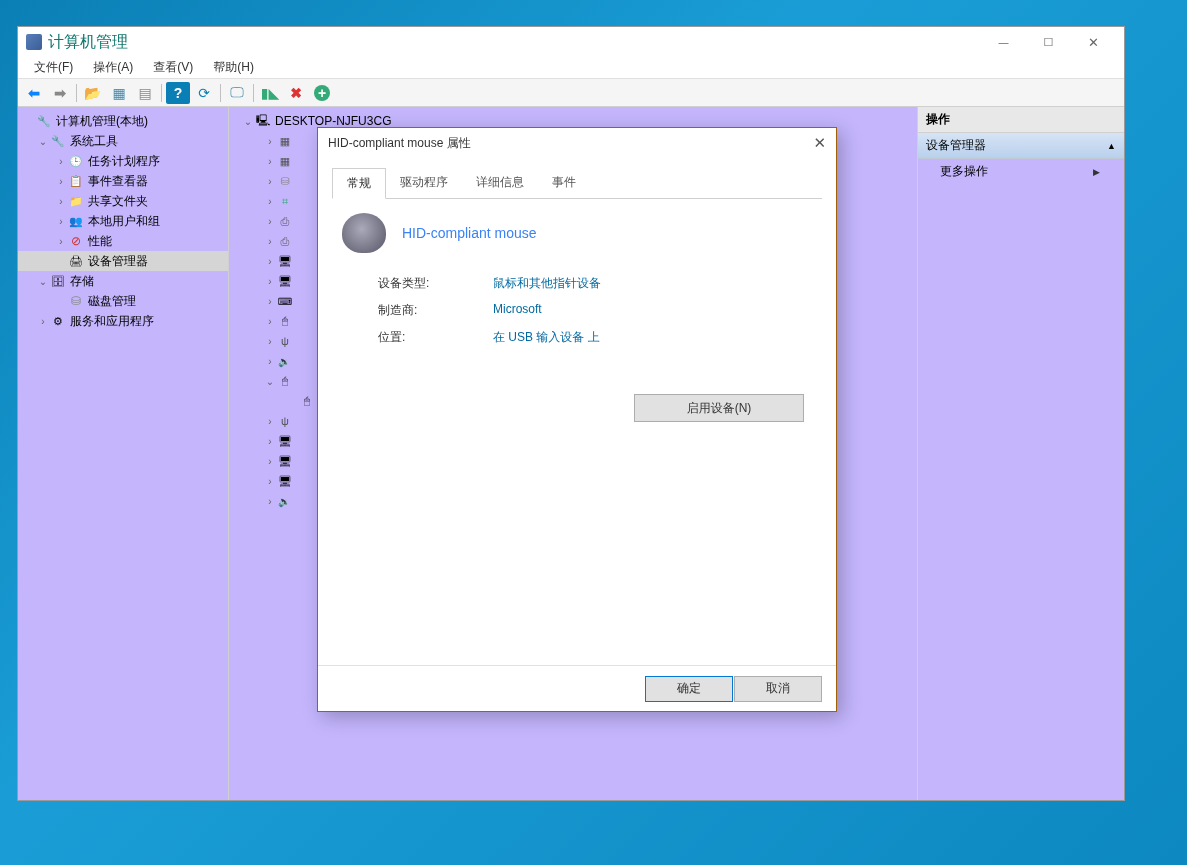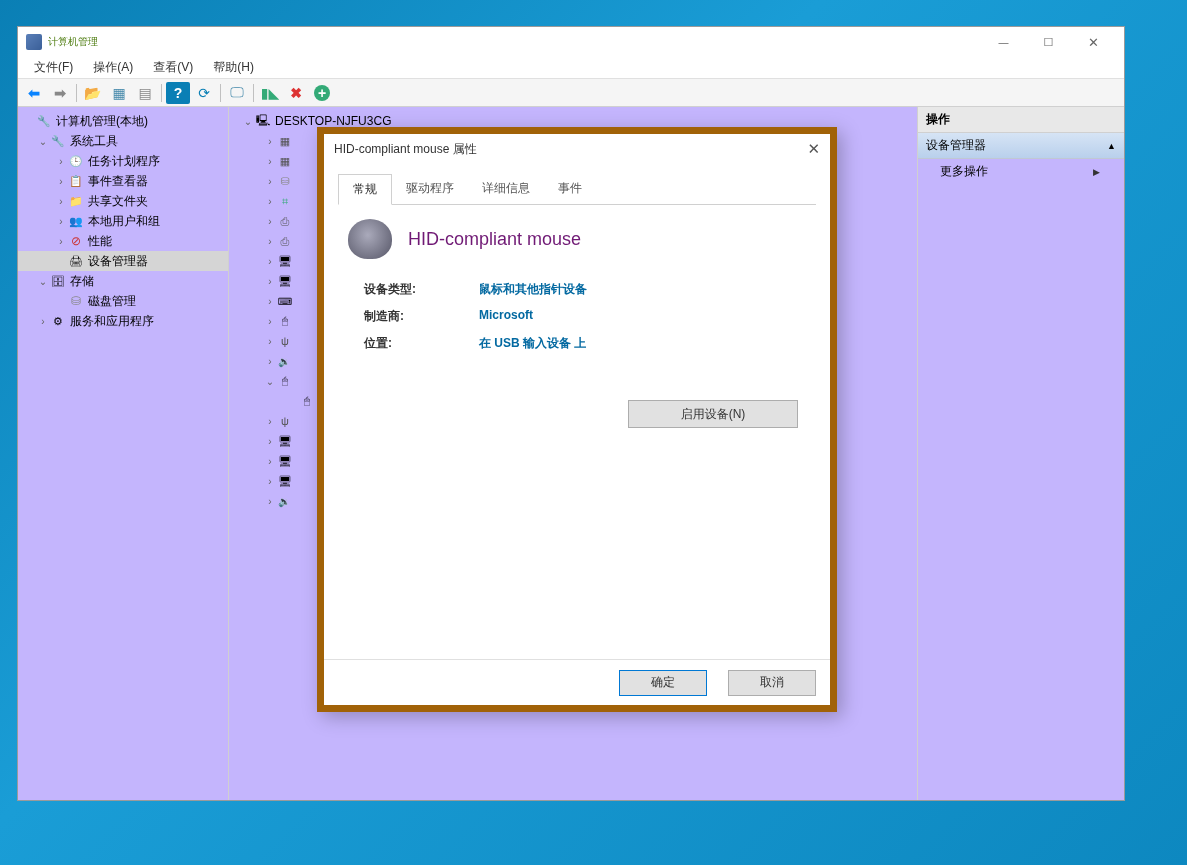--- a/index.html
+++ b/index.html
@@ -5,21 +5,21 @@
 * { box-sizing: border-box; margin: 0; padding: 0; font-family: "Microsoft YaHei", "Segoe UI", Tahoma, sans-serif; }
 body { background: linear-gradient(135deg, #0a7fb5 0%, #1a9dd6 40%, #0d88c0 100%); width: 1187px; height: 865px; overflow: hidden; position: relative; }
 
 .main-window {
   position: absolute; left: 17px; top: 26px; width: 1108px; height: 775px;
   background: #fff; border: 1px solid #9a9a9a;
   display: flex; flex-direction: column;
 }
 .titlebar { height: 30px; display: flex; align-items: center; padding: 0 8px; background: #fff; }
 .titlebar .app-icon { width: 16px; height: 16px; margin-right: 6px; background: linear-gradient(135deg,#5a7fb8 0%,#3a5f98 100%); border-radius: 2px; }
-.titlebar .title { font-size: 10px; color: #4d7c0f; flex: 1; }
+.titlebar .title { font-size: 16px; color: #0f766e; flex: 1; }
 .win-controls { display: flex; }
 .win-controls .btn { width: 45px; height: 28px; display: flex; align-items: center; justify-content: center; color: #666; font-size: 14px; cursor: default; }
 .win-controls .btn.close::before { content: "✕"; font-size: 13px; }
 .win-controls .btn.max::before { content: "☐"; font-size: 11px; }
 .win-controls .btn.min::before { content: "—"; font-size: 10px; }
 
 .menubar { height: 22px; display: flex; align-items: center; padding: 0 6px; font-size: 12px; color: #333; border-bottom: 1px solid #e0e0e0; }
 .menubar .menu-item { padding: 2px 10px; cursor: default; }
 
 .toolbar { height: 28px; display: flex; align-items: center; padding: 0 4px; gap: 2px; border-bottom: 1px solid #d0d0d0; background: #f5f5f5; }
@@ -48,45 +48,45 @@
 
 .right-panel { width: 206px; font-size: 12px; display: flex; flex-direction: column; }
 .right-panel .header { background: #e8e8e8; padding: 4px 8px; font-weight: bold; border-bottom: 1px solid #d0d0d0; }
 .right-panel .section { background: linear-gradient(#d6e4f5,#b9d0ec); padding: 4px 8px; border-bottom: 1px solid #c0c8d4; display: flex; align-items: center; justify-content: space-between; }
 .right-panel .section .tri { font-size: 9px; }
 .right-panel .action { padding: 4px 24px 4px 22px; display: flex; align-items: center; justify-content: space-between; cursor: default; }
 .right-panel .action .tri { font-size: 9px; color: #333; }
 
 .dialog {
   position: absolute; left: 317px; top: 127px; width: 520px; height: 585px;
-  background: #fff; border: 7px solid #a16207; box-shadow: 5px 5px 18px rgba(0,0,0,0.25);
+  background: #fff; border: 1px solid #a16207; box-shadow: 5px 5px 18px rgba(0,0,0,0.25);
   display: flex; flex-direction: column; font-size: 12px;
 }
 .dlg-titlebar { height: 30px; display: flex; align-items: center; padding: 0 10px; background: #fff; }
 .dlg-titlebar .title { flex: 1; color: #333; font-size: 12px; }
 .dlg-titlebar .close { width: 30px; text-align: right; color: #555; font-size: 15px; cursor: default; }
 .dlg-body { flex: 1; padding: 10px 14px; display: flex; flex-direction: column; }
 .tabstrip { display: flex; border-bottom: 1px solid #d0d0d0; margin-bottom: 14px; }
 .tabstrip .tab { padding: 6px 14px; cursor: default; color: #555; }
 .tabstrip .tab.active { border: 1px solid #d0d0d0; border-bottom: 1px solid #fff; margin-bottom: -1px; background: #fff; color: #333; }
 .device-header { display: flex; align-items: center; margin: 0 10px 22px 10px; }
 .device-header .mouse-icon { width: 44px; height: 40px; margin-right: 16px; background: radial-gradient(ellipse 60% 70% at 45% 40%, #aab 0%, #667 100%); border-radius: 50% 50% 45% 45%; }
-.device-header .name { font-size: 18px; color: #701a75; }
-.info-rows { margin: 0 28px 24px 26px; font-weight: bold; }
+.device-header .name { font-size: 14px; color: #3b82f6; }
+.info-rows { margin: 0 28px 24px 46px; }
 .info-row { display: flex; margin-bottom: 10px; }
 .info-row .label { width: 115px; color: #333; }
 .info-row .value { color: #0369a1; }
 .status-group { margin: 0 18px; }
 .status-group .legend { font-size: 12px; color: #333; margin-bottom: 6px; }
 .status-box { border: 1px solid #bfbfbf; height: 150px; padding: 10px 12px; position: relative; background: #fff; color: #333; font-size: 12px; line-height: 1.8; }
 .status-box .scroll-up { position: absolute; right: 2px; top: 2px; width: 14px; text-align: center; color: #888; font-size: 10px; }
 .status-box .scroll-down { position: absolute; right: 2px; bottom: 2px; width: 14px; text-align: center; color: #888; font-size: 10px; }
 .enable-btn-row { margin: 14px 18px 0 18px; display: flex; justify-content: flex-end; }
 .btn-std { min-width: 170px; height: 28px; border: 1px solid #adadad; background: #e1e1e1; font-size: 12px; color: #333; cursor: default; display: flex; align-items: center; justify-content: center; }
-.dlg-footer { height: 46px; display: flex; align-items: center; justify-content: flex-end; gap: 21px; padding: 0 14px; border-top: 1px solid #e0e0e0; }
+.dlg-footer { height: 46px; display: flex; align-items: center; justify-content: flex-end; gap: 1px; padding: 0 14px; border-top: 1px solid #e0e0e0; }
 .dlg-footer .btn-std { min-width: 88px; height: 26px; }
 .dlg-footer .btn-std.primary { border: 1px solid #0078d4; }
 
 
 .ico-monitor::before{content:"🖥";font-size:11px;}
 .ico-chip::before{content:"▦";color:#555;}
 .ico-disk::before{content:"⛁";color:#888;}
 .ico-printer::before{content:"⎙";color:#555;}
 .ico-net::before{content:"⌗";color:#3a7;}
 .ico-mouse::before{content:"🖱";font-size:10px;}

